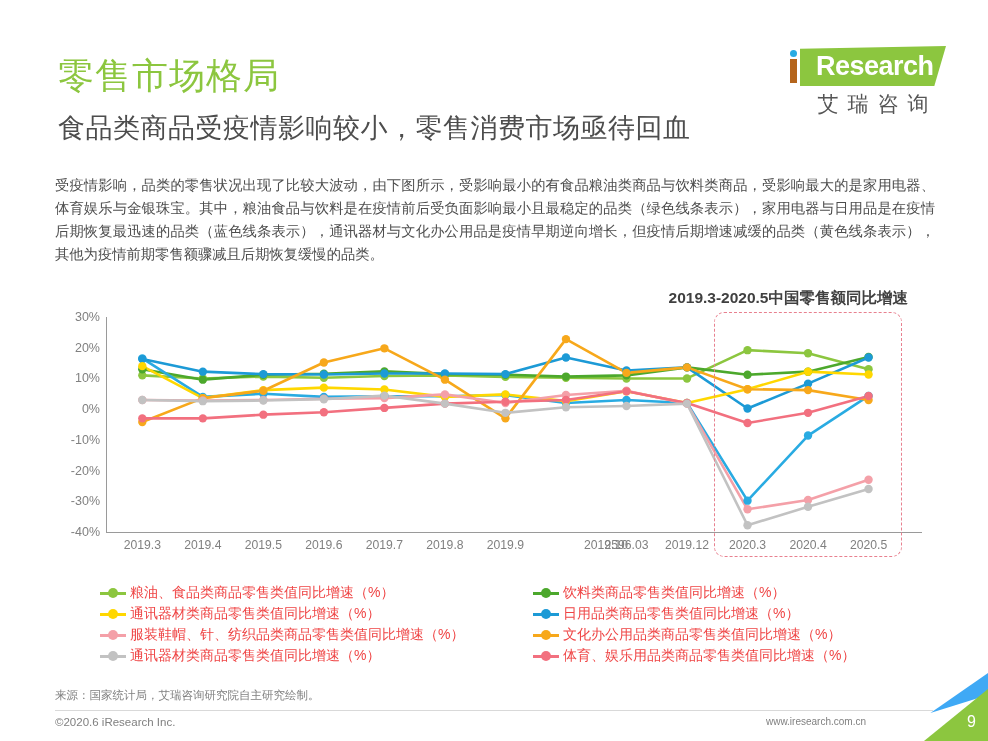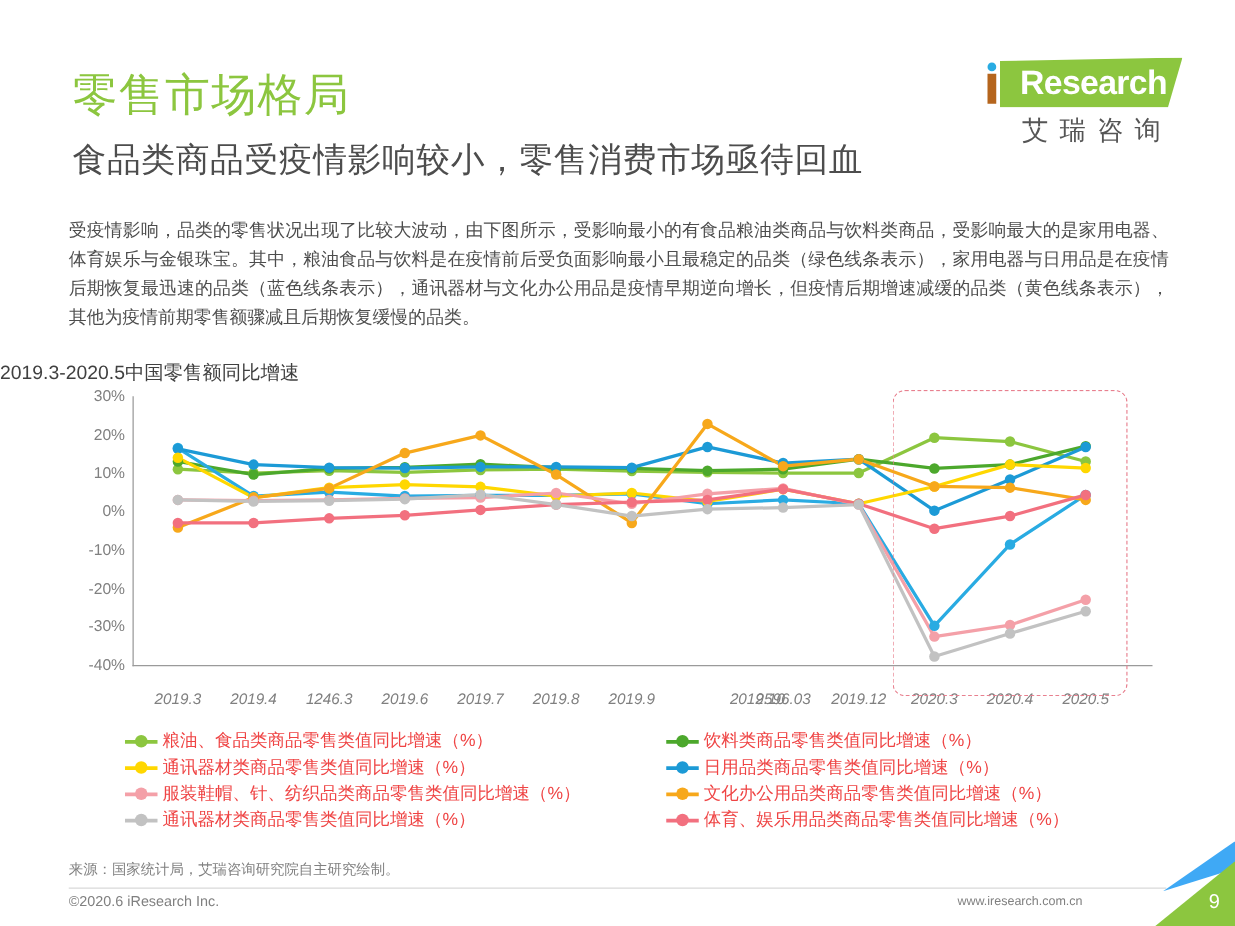--- a/index.html
+++ b/index.html
@@ -26,29 +26,29 @@
 
   .title-main { position: absolute; left: 58px; top: 52px; font-size: 36px; color: #8CC63F;
       font-weight: normal; letter-spacing: 1px; }
   .title-sub { position: absolute; left: 58px; top: 110px; font-size: 27px; color: #4D4D4D;
       font-weight: normal; letter-spacing: 0.5px; }
 
   .body-text { position: absolute; left: 55px; top: 174px; width: 880px;
       font-size: 14.3px; line-height: 23px; color: #4D4D4D; text-align: justify; }
 
   
-  .chart-title { position: absolute; left: 0; top: 288px; width: 908px; text-align: left;
-      font-size: 15.5px; font-weight: normal; color: #404040; }
+  .chart-title { position: absolute; left: 0; top: 288px; width: 908px; text-align: right;
+      font-size: 15.5px; font-weight: bold; color: #404040; }
   .plot { position: absolute; left: 106px; top: 317px; width: 814px; height: 215px; }
   .axis-y { position: absolute; left: 106px; top: 317px; width: 1px; height: 216px; background: #9a9a9a; }
   .axis-x { position: absolute; left: 106px; top: 532px; width: 816px; height: 1px; background: #9a9a9a; }
   .ytick { position: absolute; right: 0; width: 56px; text-align: right;
       font-size: 12.5px; color: #808080; transform: translateY(-50%); }
   .ytick-wrap { position: absolute; left: 40px; top: 317px; width: 60px; height: 215px; }
-  .xtick-wrap { position: absolute; left: 106px; top: 552px; width: 814px; height: 20px; font-style: italic; }
+  .xtick-wrap { position: absolute; left: 106px; top: 538px; width: 814px; height: 20px; }
   .xtick { position: absolute; font-size: 12.2px; color: #808080; transform: translateX(-50%);
       white-space: nowrap; }
   .highlight-box { position: absolute; border: 1.6px dashed #E8808F; border-radius: 10px; }
   svg.lines { position: absolute; left: 0; top: 0; overflow: visible; }
 
   
   .legend { position: absolute; left: 100px; top: 582px; width: 840px; }
   .legend-col { position: absolute; top: 0; }
   .legend-col.left { left: 0; width: 440px; }
   .legend-col.right { left: 433px; width: 410px; }
@@ -229,21 +229,21 @@
         <circle cx="520.4758364312268" cy="89.07142857142857" r="4.2" fill="#C2C2C2"></circle>
         <circle cx="580.996282527881" cy="86.61428571428571" r="4.2" fill="#C2C2C2"></circle>
         <circle cx="641.5167286245353" cy="208.24285714285713" r="4.2" fill="#C2C2C2"></circle>
         <circle cx="702.0371747211896" cy="189.81428571428572" r="4.2" fill="#C2C2C2"></circle>
         <circle cx="762.5576208178438" cy="172" r="4.2" fill="#C2C2C2"></circle>
       </svg>
   </div>
   <div class="xtick-wrap" id="xticks">
       <div class="xtick" style="left: 36.3123px;">2019.3</div>
       <div class="xtick" style="left: 96.8327px;">2019.4</div>
-      <div class="xtick" style="left: 157.353px;">1246.3</div>
+      <div class="xtick" style="left: 157.353px;">2019.5</div>
       <div class="xtick" style="left: 217.874px;">2019.6</div>
       <div class="xtick" style="left: 278.394px;">2019.7</div>
       <div class="xtick" style="left: 338.914px;">2019.8</div>
       <div class="xtick" style="left: 399.435px; text-align: center;">2019.9</div>
       <div class="xtick" style="left: 459.955px; margin-left: 40px;">2019.10</div>
       <div class="xtick" style="left: 520.476px;">2596.03</div>
       <div class="xtick" style="left: 580.996px;">2019.12</div>
       <div class="xtick" style="left: 641.517px;">2020.3</div>
       <div class="xtick" style="left: 702.037px;">2020.4</div>
       <div class="xtick" style="left: 762.558px;">2020.5</div>

